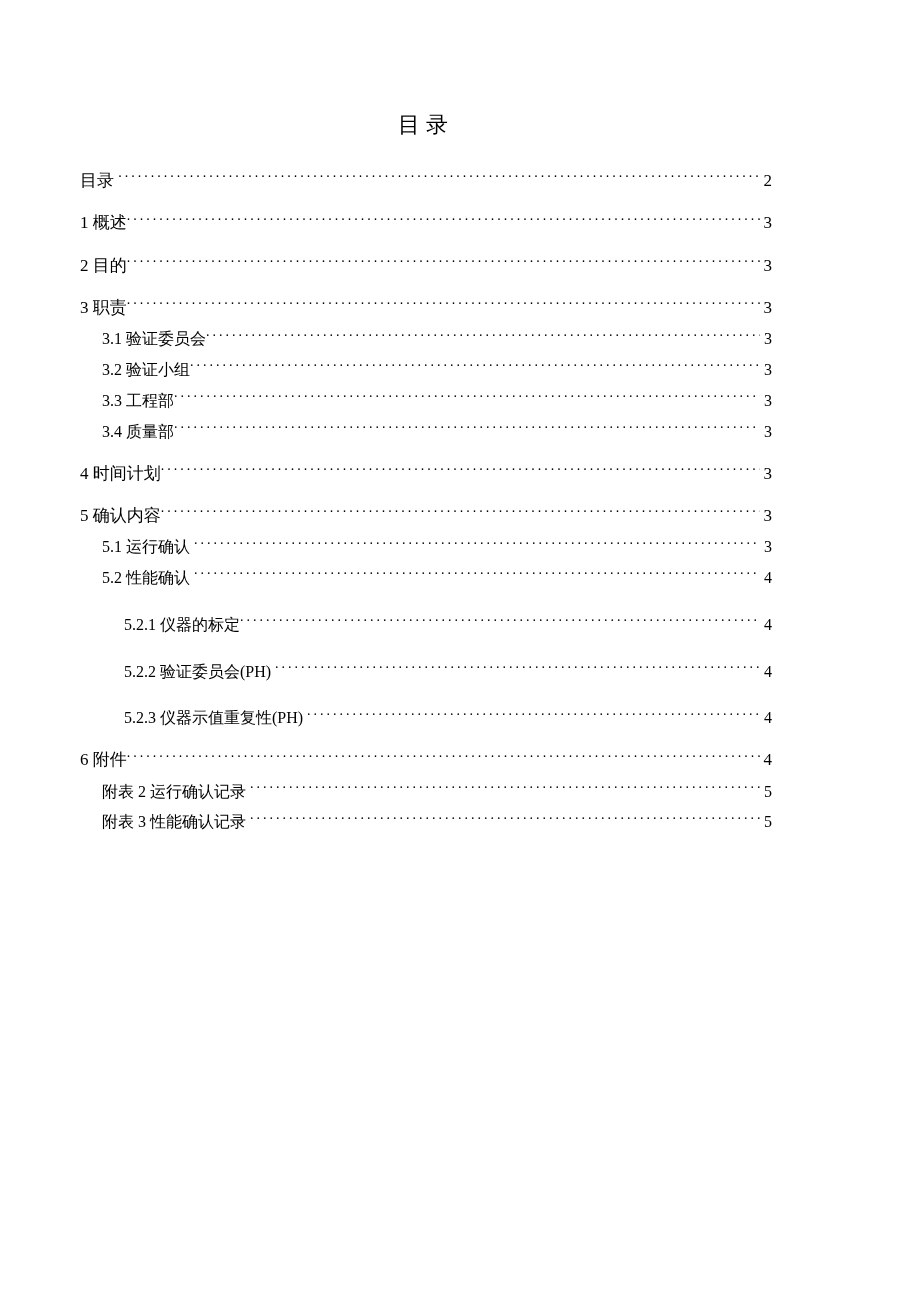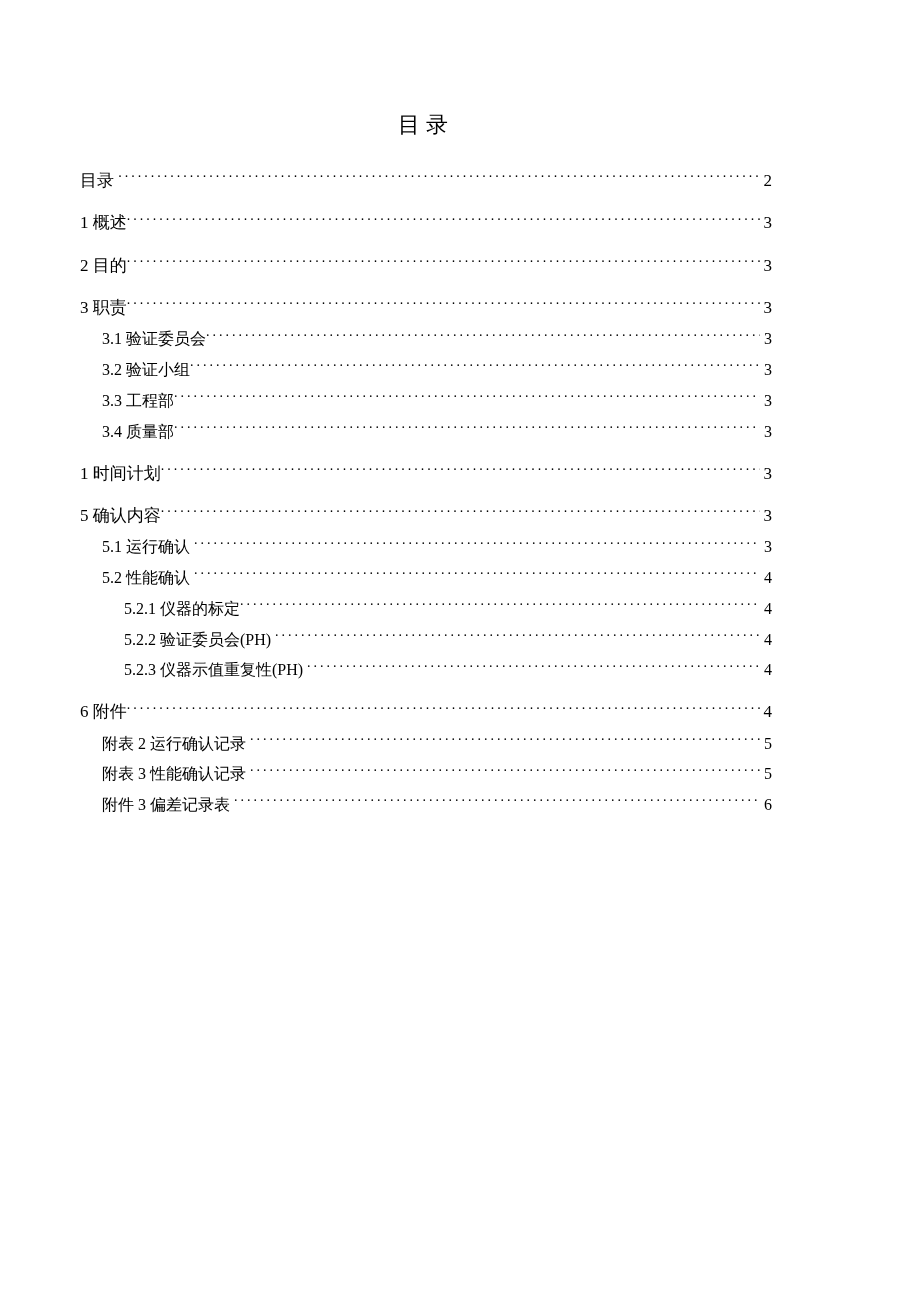--- a/index.html
+++ b/index.html
@@ -33,21 +33,21 @@
     margin-top: 16px;
     font-size: 17px;
   }
   .toc-entry.level-2 {
     padding-left: 22px;
     margin-top: 6px;
     justify-content: space-between;
   }
   .toc-entry.level-3 {
     padding-left: 44px;
-    margin-top: 6px;
+    margin-top: 22px;
   }
   .toc-entry .label {
     flex: 0 0 auto;
   }
   .toc-entry .leader {
     flex: 1 1 auto;
     overflow: hidden;
     position: relative;
     height: 1em;
   }
@@ -113,21 +113,21 @@
       <span class="label">3.3 工程部</span>
       <span class="leader"></span>
       <span class="page-num">3</span>
     </div>
     <div class="toc-entry level-2">
       <span class="label">3.4 质量部</span>
       <span class="leader"></span>
       <span class="page-num">3</span>
     </div>
     <div class="toc-entry level-1">
-      <span class="label">1 时间计划</span>
+      <span class="label">4 时间计划</span>
       <span class="leader"></span>
       <span class="page-num">3</span>
     </div>
     <div class="toc-entry level-1">
       <span class="label">5 确认内容</span>
       <span class="leader"></span>
       <span class="page-num">3</span>
     </div>
     <div class="toc-entry level-2">
       <span class="label">5.1 运行确认</span>
@@ -168,21 +168,15 @@
       <span class="sp"></span>
         <span class="leader"></span>
       <span class="page-num">5</span>
     </div>
     <div class="toc-entry level-2">
       <span class="label">附表 3 性能确认记录</span>
       <span class="sp"></span>
         <span class="leader"></span>
       <span class="page-num">5</span>
     </div>
-    <div class="toc-entry level-2">
-      <span class="label">附件 3 偏差记录表</span>
-      <span class="sp"></span>
-        <span class="leader"></span>
-      <span class="page-num">6</span>
-    </div>
   </div>
 
 </div>
 
 </body></html>

